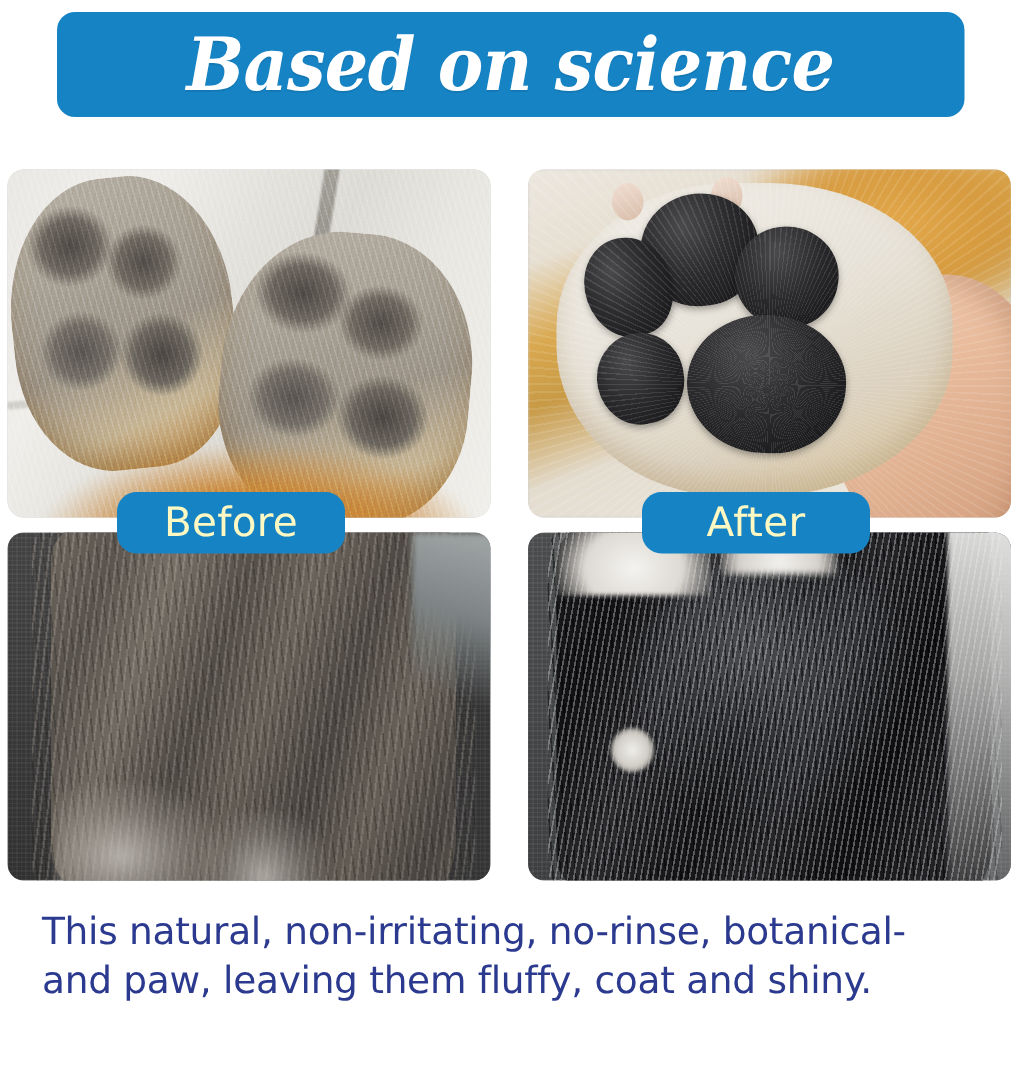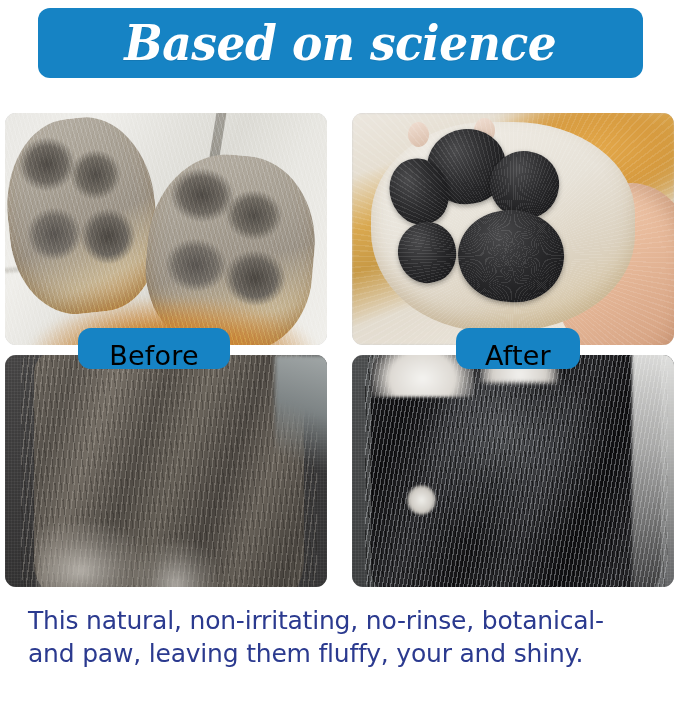--- a/index.html
+++ b/index.html
@@ -334,39 +334,39 @@
     filter: blur(1.5px);
   }
 
   
   .badge {
     position: absolute;
     height: 41px;
     border-radius: 13px;
     background: #1683c4;
     display: flex;
-    align-items: flex-end;
+    align-items: center;
     justify-content: center;
-    color: #000000;
+    color: #fef9c3;
     font-family: "DejaVu Sans", sans-serif;
     font-size: 27px;
     font-weight: normal;
     letter-spacing: 0.2px;
     line-height: 1;
     z-index: 5;
   }
   .badge-before {
     left: 78px;
     top: 328px;
     width: 152px;
   }
   .badge-after {
-    left: 456px;
+    left: 428px;
     top: 328px;
-    width: 124px;
+    width: 152px;
   }
 
   
   .description {
     position: absolute;
     left: 28px;
     top: 604px;
     width: 632px;
     color: #2b3a8f;
     font-family: "DejaVu Sans", sans-serif;
@@ -440,14 +440,14 @@
 <div class="badge badge-before">
   <span>Before</span>
 </div>
 
 <div class="badge badge-after">
   <span>After</span>
 </div>
 
 <div class="description">
   <span class="desc-line">This natural, non-irritating, no-rinse, botanical-</span>
-  <span class="desc-line">and paw, leaving them fluffy, your and shiny.</span>
+  <span class="desc-line">and paw, leaving them fluffy, coat and shiny.</span>
 </div>
 
 </body></html>

